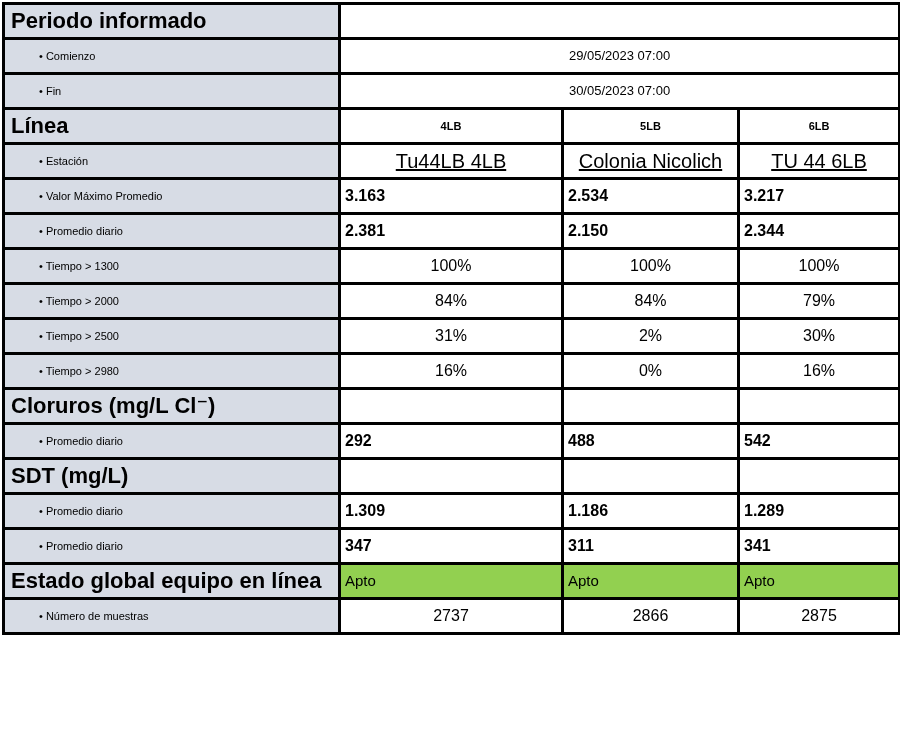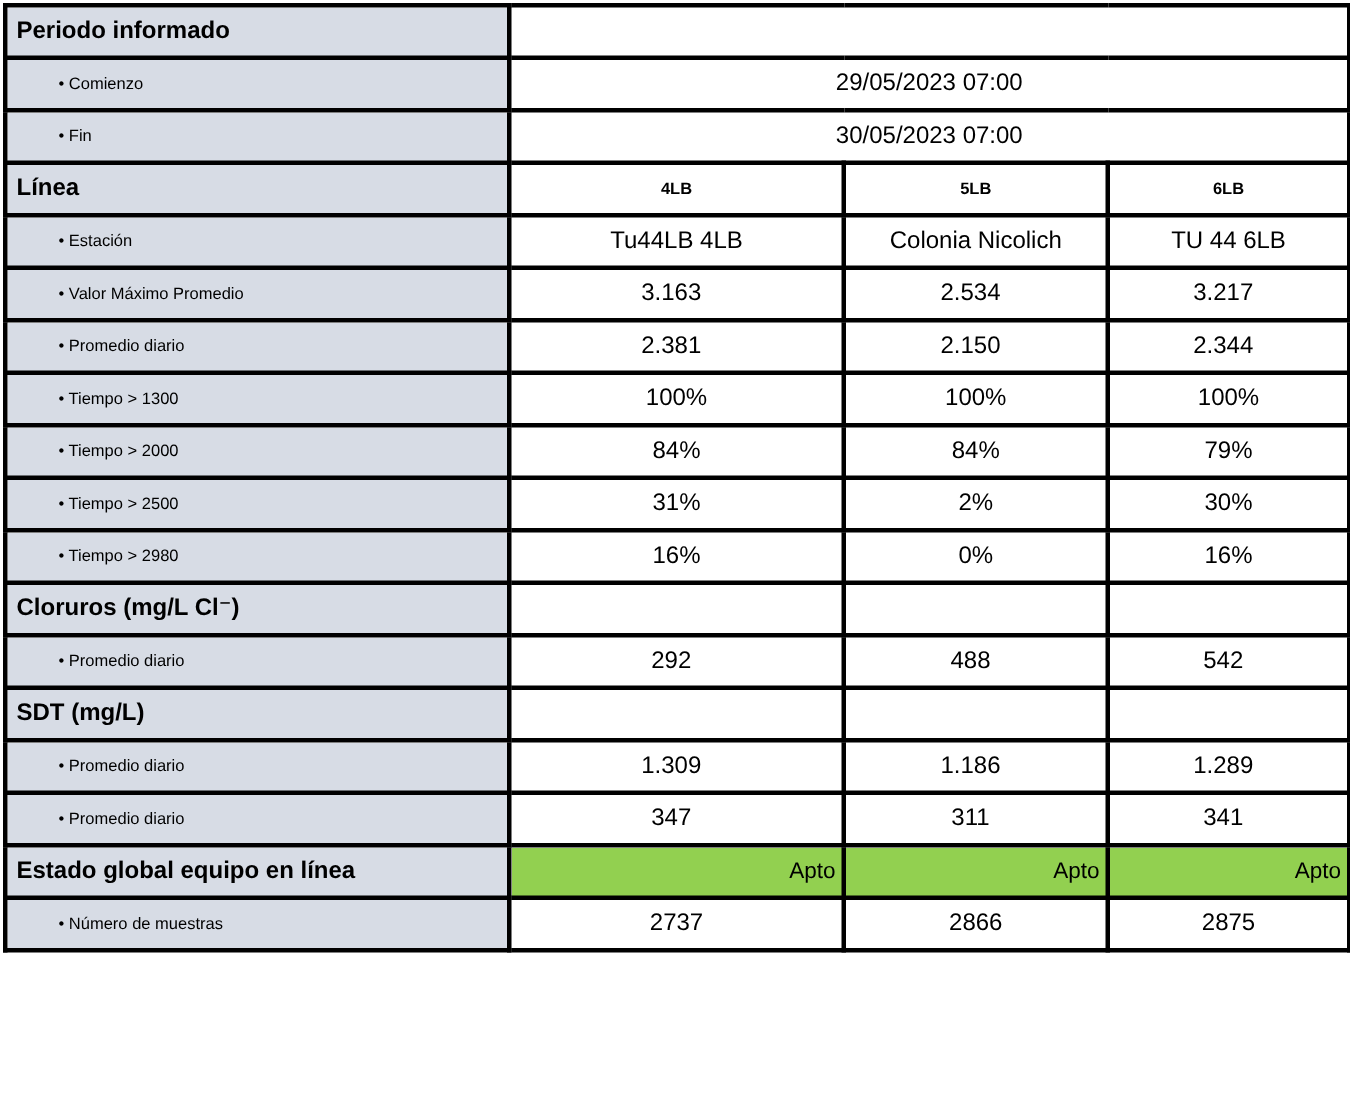--- a/index.html
+++ b/index.html
@@ -24,30 +24,30 @@
     border:3px solid var(--border-c);
     height:32px;
     line-height:32px;
     padding:0 4px;
     overflow:hidden;
     white-space:nowrap;
     font-size:16px;
   }
   
   td.lbl{background:var(--label-bg);}
-  td.sec{font-weight:bold;font-size:16px;padding-left:6px;}
+  td.sec{font-weight:bold;font-size:22px;padding-left:6px;}
   td.bul{font-size:11px;padding-left:34px;}
   
   td.val{background:#ffffff;}
-  td.num{text-align:center;padding-right:11px;}
+  td.num{text-align:left;padding-right:11px;font-weight:bold;}
   td.ctr{text-align:center;}
-  td.date{text-align:center;font-size:16px;}
+  td.date{text-align:center;font-size:13px;}
   td.hdr{text-align:center;font-weight:bold;font-size:11px;}
-  td.station{text-align:center;font-size:16px;}
-  td.green{background:var(--apto-bg);text-align:right;font-size:15px;}
+  td.station{text-align:center;font-size:20px;text-decoration:underline;}
+  td.green{background:var(--apto-bg);text-align:left;font-size:15px;}
 </style>
 </head>
 <body>
 
 <table class="report">
   <colgroup>
     <col style="width:336px">
     <col style="width:223px">
     <col style="width:176px">
     <col style="width:161px">

